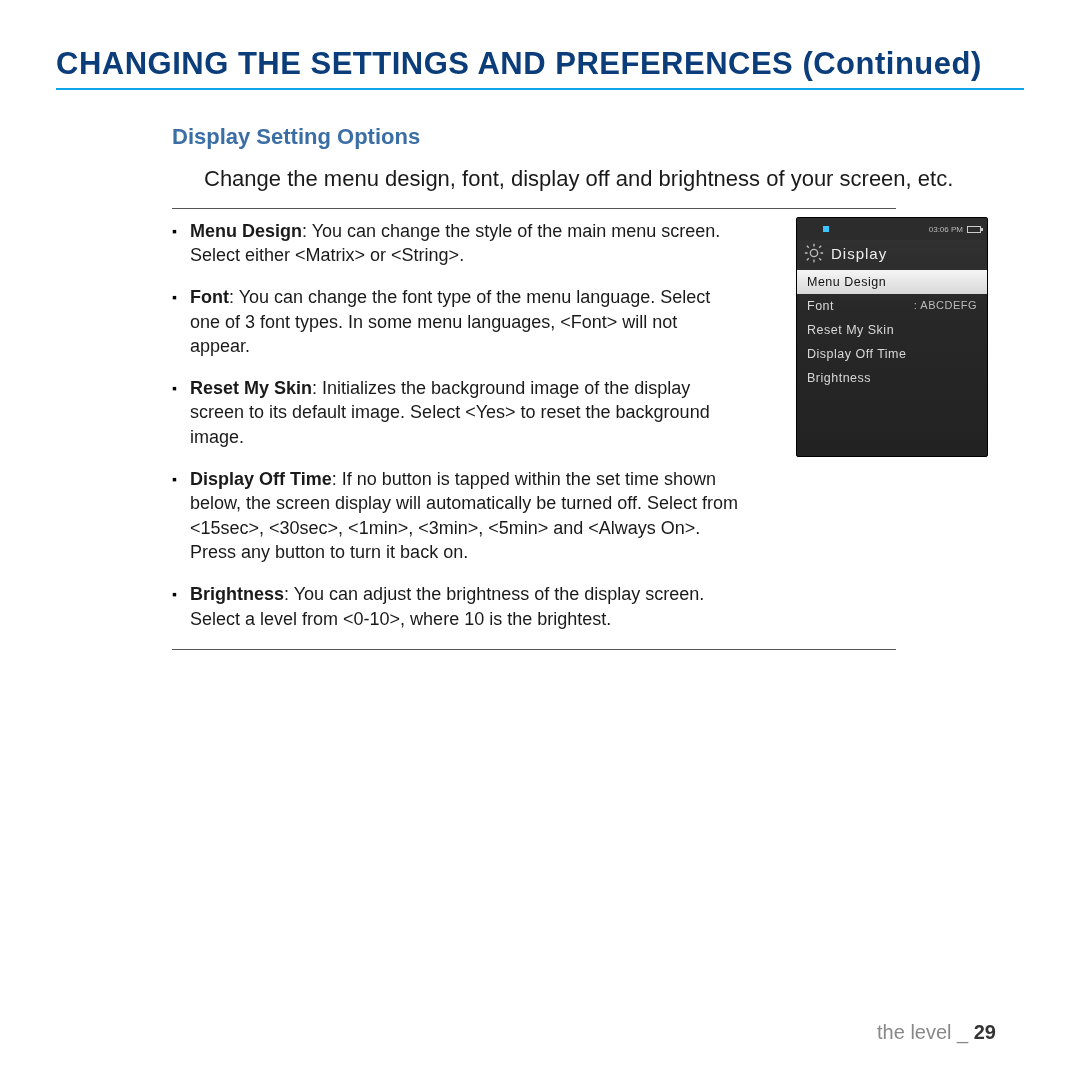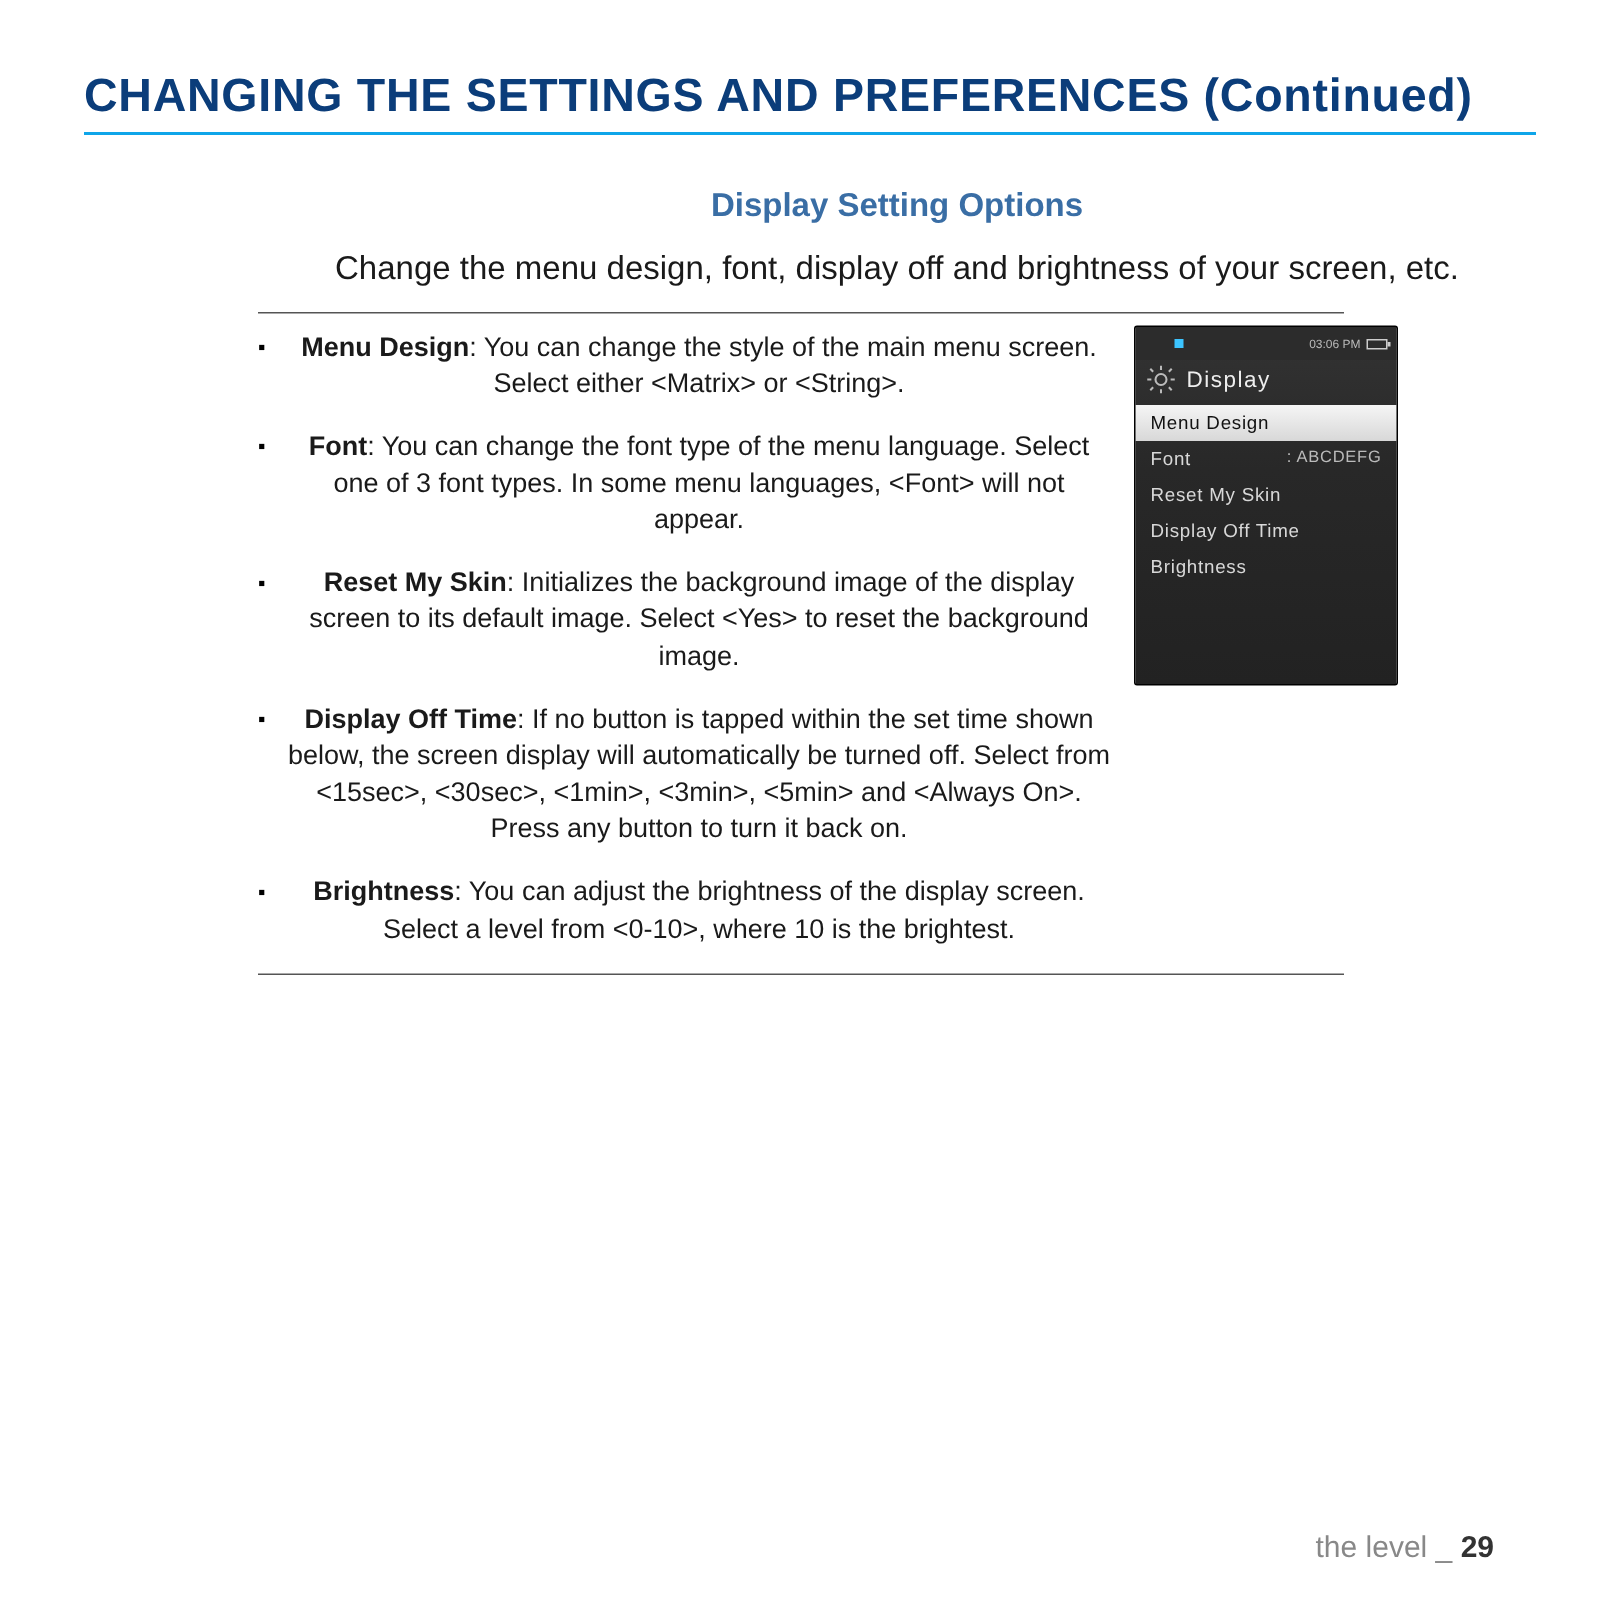--- a/index.html
+++ b/index.html
@@ -16,32 +16,32 @@
     font-size: 31px;
     font-weight: bold;
     border-bottom: 2px solid #0ea5e9;
     padding-bottom: 6px;
     margin-bottom: 34px;
     letter-spacing: 0.5px;
   }
   .content {
     padding-left: 116px;
     position: relative;
-    text-align: center;
   }
   .subheading {
     color: #3a6ea5;
     font-size: 22px;
     font-weight: bold;
     margin-bottom: 14px;
   }
   .intro {
     font-size: 22px;
     line-height: 1.35;
     margin-bottom: 14px;
+    margin-left: 32px;
   }
   .rule {
     border: 0;
     border-top: 1px solid #555;
     margin: 0 0 10px 0;
     width: 724px;
   }
   .bullet-list {
     list-style: none;
     width: 570px;
@@ -66,22 +66,22 @@
     border: 0;
     border-top: 1px solid #555;
     width: 724px;
     margin-top: 2px;
   }
 
   
   .device {
     position: absolute;
     top: 93px;
-    left: 700px;
-    width: 176px;
+    left: 740px;
+    width: 192px;
     height: 240px;
     background: linear-gradient(180deg,#333 0%, #282828 40%, #222 100%);
     border: 1px solid #000;
     border-radius: 2px;
     color: #ddd;
     font-size: 12px;
     overflow: hidden;
   }
   .device .status {
     height: 22px;

